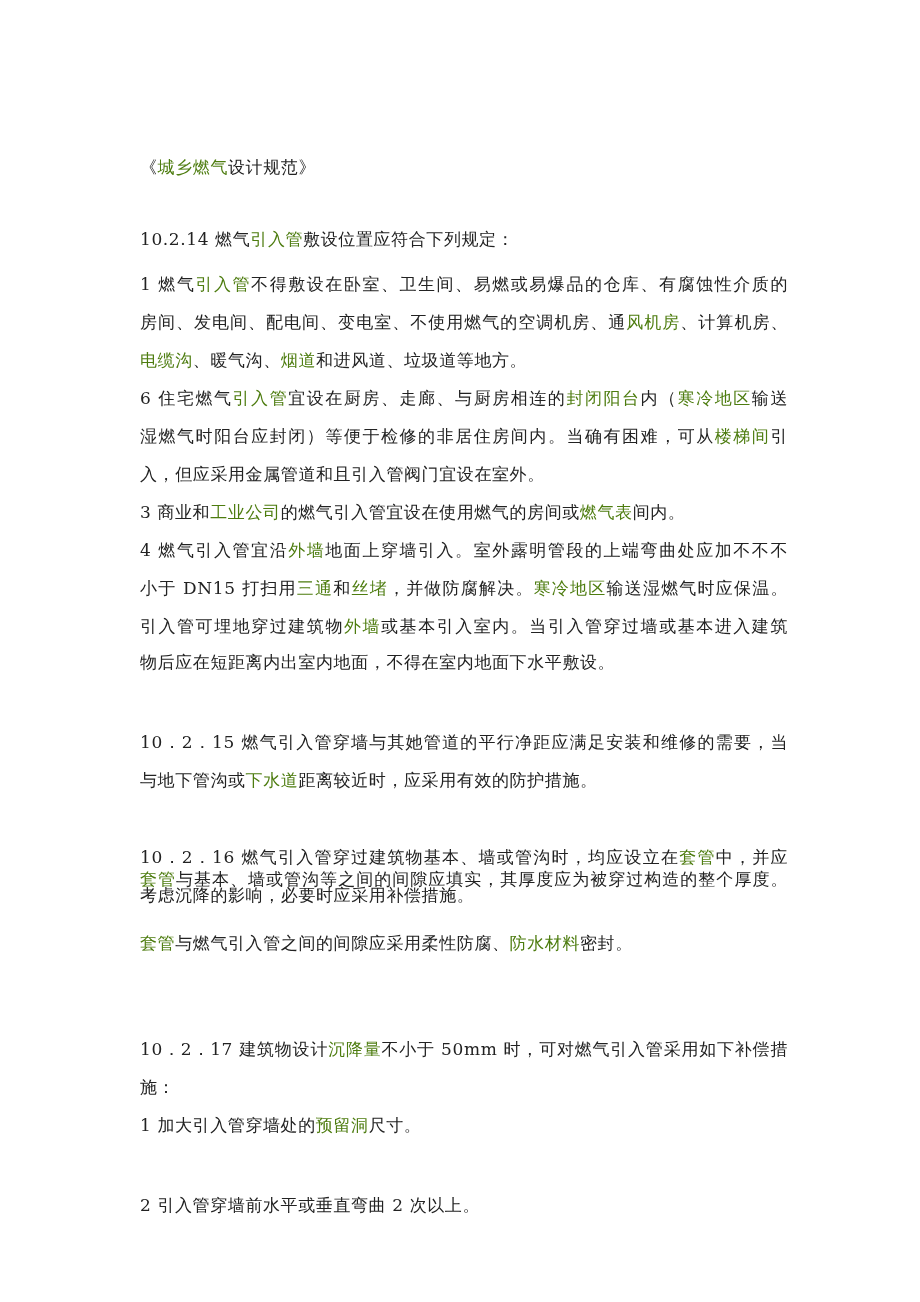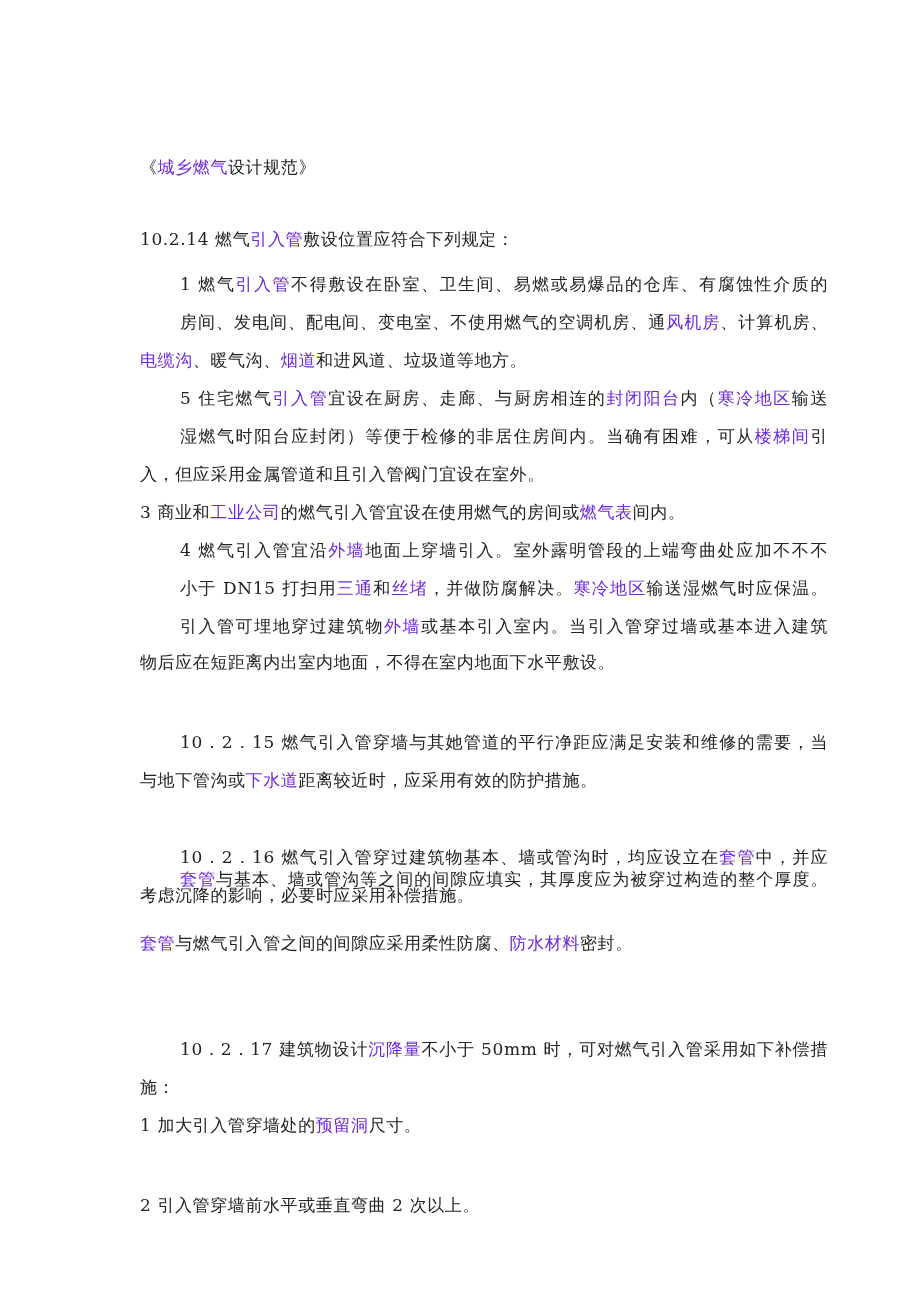--- a/index.html
+++ b/index.html
@@ -26,39 +26,38 @@
       left: 0;
       font-size: 17px;
       line-height: 24px;
       white-space: nowrap;
       letter-spacing: 0.6px;
     }
     .justify {
       width: 648px;
       text-align: justify;
       text-align-last: justify;
-      margin-left: 40px;
     }
     .lnk {
-      color: #6d28d9;
+      color: #4d7c0f;
       text-decoration: none;
       cursor: pointer;
     }
   </style>
 </head>
 <body>
 
 <div class="page">
   <div class="line" id="title-line" style="top:155px;"><span>《</span><a class="lnk">城乡燃气</a><span>设计规范》</span></div>
   <div id="body-lines">
       <div class="line" style="top: 227px;"><span>10.2.14  燃气</span><a class="lnk">引入管</a><span>敷设位置应符合下列规定：</span></div>
       <div class="line justify" style="top: 272px;"><span>1  燃气</span><a class="lnk">引入管</a><span>不得敷设在卧室、卫生间、易燃或易爆品的仓库、有腐蚀性介质的</span></div>
       <div class="line justify" style="top: 310px;"><span>房间、发电间、配电间、变电室、不使用燃气的空调机房、通</span><a class="lnk">风机房</a><span>、计算机房、</span></div>
       <div class="line" style="top: 348px; text-align: right;"><a class="lnk">电缆沟</a><span>、暖气沟、</span><a class="lnk">烟道</a><span>和进风道、垃圾道等地方。</span></div>
-      <div class="line justify" style="top: 386px;"><span>5  住宅燃气</span><a class="lnk">引入管</a><span>宜设在厨房、走廊、与厨房相连的</span><a class="lnk">封闭阳台</a><span>内（</span><a class="lnk">寒冷地区</a><span>输送</span></div>
+      <div class="line justify" style="top: 386px;"><span>6  住宅燃气</span><a class="lnk">引入管</a><span>宜设在厨房、走廊、与厨房相连的</span><a class="lnk">封闭阳台</a><span>内（</span><a class="lnk">寒冷地区</a><span>输送</span></div>
       <div class="line justify" style="top: 424px;"><span>湿燃气时阳台应封闭）等便于检修的非居住房间内。当确有困难，可从</span><a class="lnk">楼梯间</a><span>引</span></div>
       <div class="line" style="top: 462px; text-align: right;"><span>入，但应采用金属管道和且引入管阀门宜设在室外。</span></div>
       <div class="line" style="top: 500px;"><span>3  商业和</span><a class="lnk">工业公司</a><span>的燃气引入管宜设在使用燃气的房间或</span><a class="lnk">燃气表</a><span>间内。</span></div>
       <div class="line justify" style="top: 538px;"><span>4  燃气引入管宜沿</span><a class="lnk">外墙</a><span>地面上穿墙引入。室外露明管段的上端弯曲处应加不不不</span></div>
       <div class="line justify" style="top: 576px;"><span>小于 DN15 打扫用</span><a class="lnk">三通</a><span>和</span><a class="lnk">丝堵</a><span>，并做防腐解决。</span><a class="lnk">寒冷地区</a><span>输送湿燃气时应保温。</span></div>
       <div class="line justify" style="top: 614px;"><span>引入管可埋地穿过建筑物</span><a class="lnk">外墙</a><span>或基本引入室内。当引入管穿过墙或基本进入建筑</span></div>
       <div class="line" style="top: 652px; font-family: Liberation Mono, monospace;"><span>物后应在短距离内出室内地面，不得在室内地面下水平敷设。</span></div>
       <div class="line justify" style="top: 730px;"><span>10．2．15  燃气引入管穿墙与其她管道的平行净距应满足安装和维修的需要，当</span></div>
       <div class="line" style="top: 768px;"><span>与地下管沟或</span><a class="lnk">下水道</a><span>距离较近时，应采用有效的防护措施。</span></div>
       <div class="line justify" style="top: 845px;"><span>10．2．16  燃气引入管穿过建筑物基本、墙或管沟时，均应设立在</span><a class="lnk">套管</a><span>中，并应</span></div>

